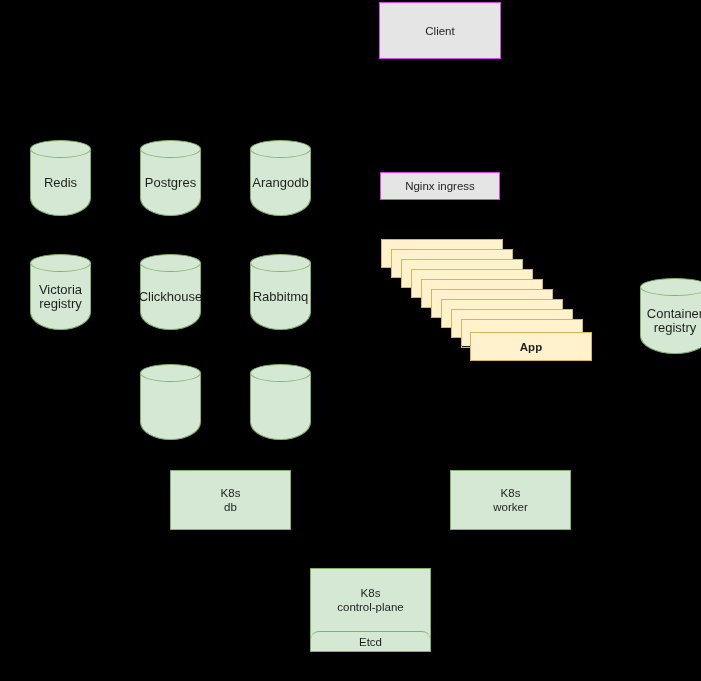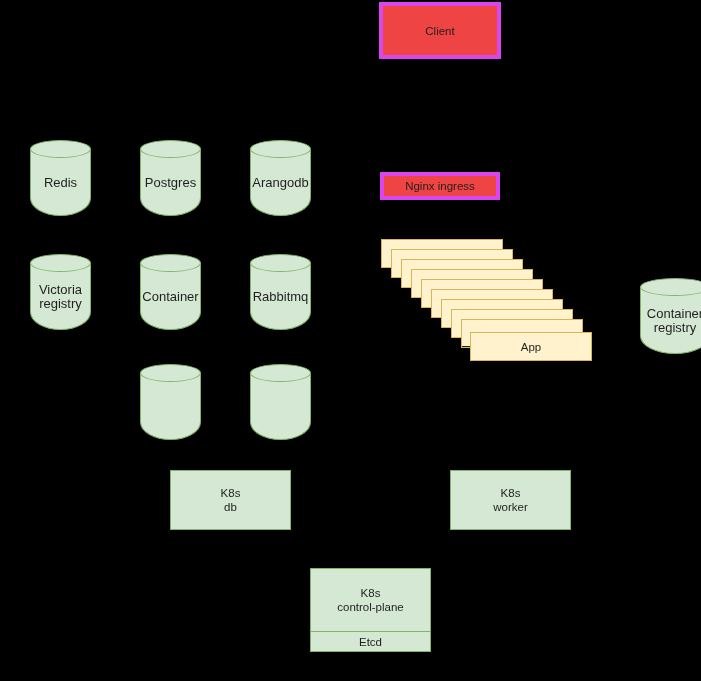--- a/index.html
+++ b/index.html
@@ -24,22 +24,22 @@
     align-items: center;
     justify-content: center;
     text-align: center;
     font-size: 11.5px;
     line-height: 14px;
     color: #1f1f1f;
     white-space: pre-line;
   }
 
   .rect {
-    border: 4px solid #d946ef;
-    background: #ef4444;
+    border: 1px solid #d946ef;
+    background: #e5e5e5;
   }
 
   .rect-green {
     border: 1px solid #82b366;
     background: #d5e8d4;
   }
 
   
   .cylinder {
     position: absolute;
@@ -97,20 +97,21 @@
     position: absolute;
     box-sizing: border-box;
     border: 1px solid #d6b656;
     background: #fff2cc;
     display: flex;
     align-items: center;
     justify-content: center;
     font-size: 11.5px;
     color: #1f1f1f;
     z-index: 40;
+    font-weight: bold;
   }
   .stack-connector {
     position: absolute;
     background: #1f1f1f;
     height: 1px;
     z-index: 39;
   }
 
   
   .cp-wrap {
@@ -138,20 +139,21 @@
     top: 62px;
     bottom: 0;
     box-sizing: border-box;
     border-top: 1px solid #82b366;
     background: #d5e8d4;
     display: flex;
     align-items: center;
     justify-content: center;
     font-size: 11.5px;
     color: #1f1f1f;
+    border-radius: 8px;
   }
 </style>
 </head>
 <body>
 
 <div id="canvas">
 
   <div class="node rect" style="left:379px; top:2px; width:122px; height:57px;">
     <span>Client</span>
   </div>
@@ -202,21 +204,21 @@
   <div class="cylinder" style="left:30px; top:254px; width:61px; height:76px;">
     <div class="cyl-body"></div>
     <div class="cyl-top"></div>
     <div class="cyl-label">Victoria
 registry</div>
   </div>
 
   <div class="cylinder" style="left:140px; top:254px; width:61px; height:76px;">
     <div class="cyl-body"></div>
     <div class="cyl-top"></div>
-    <div class="cyl-label">Container</div>
+    <div class="cyl-label">Clickhouse</div>
   </div>
 
   <div class="cylinder" style="left:250px; top:254px; width:61px; height:76px;">
     <div class="cyl-body"></div>
     <div class="cyl-top"></div>
     <div class="cyl-label">Rabbitmq</div>
   </div>
 
   <div class="cylinder" style="left:140px; top:364px; width:61px; height:76px;">
     <div class="cyl-body"></div>

